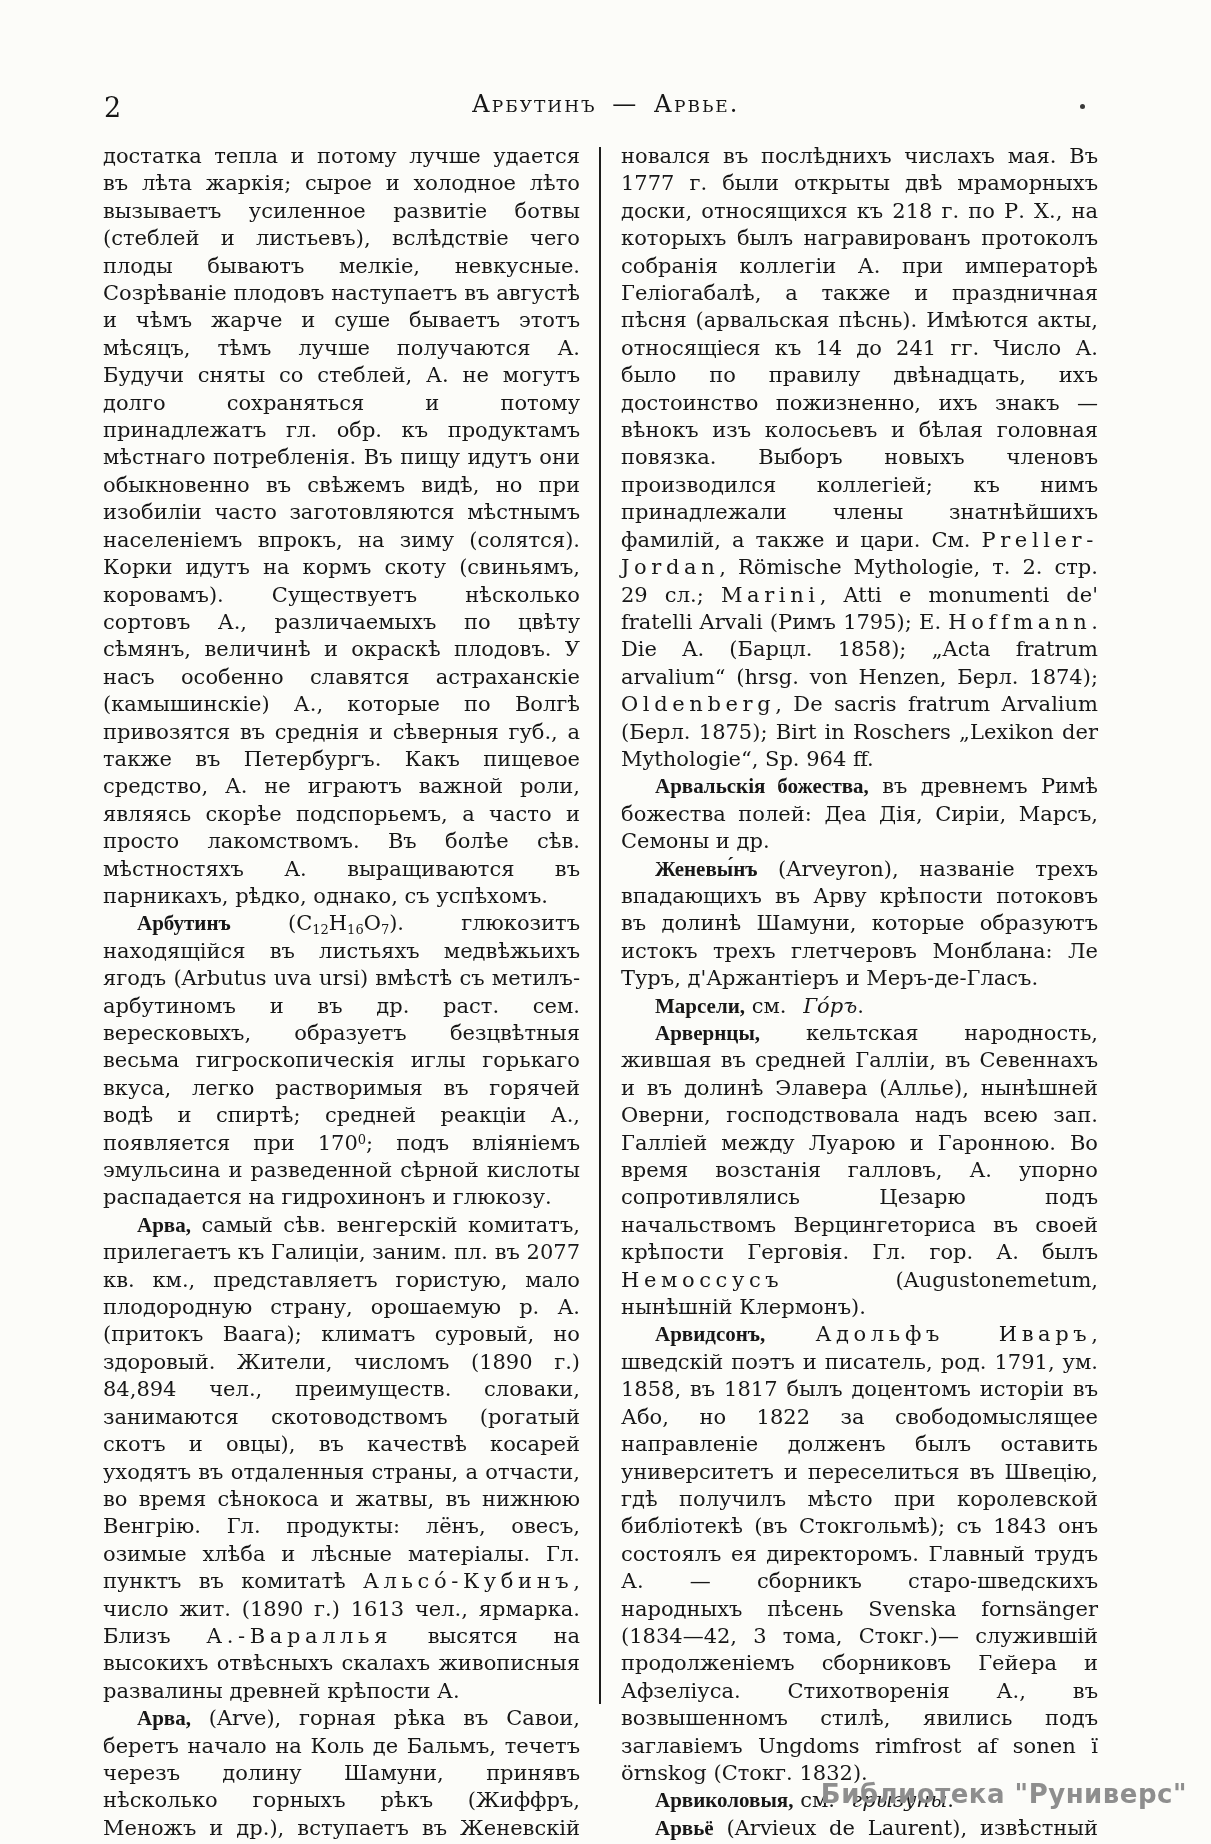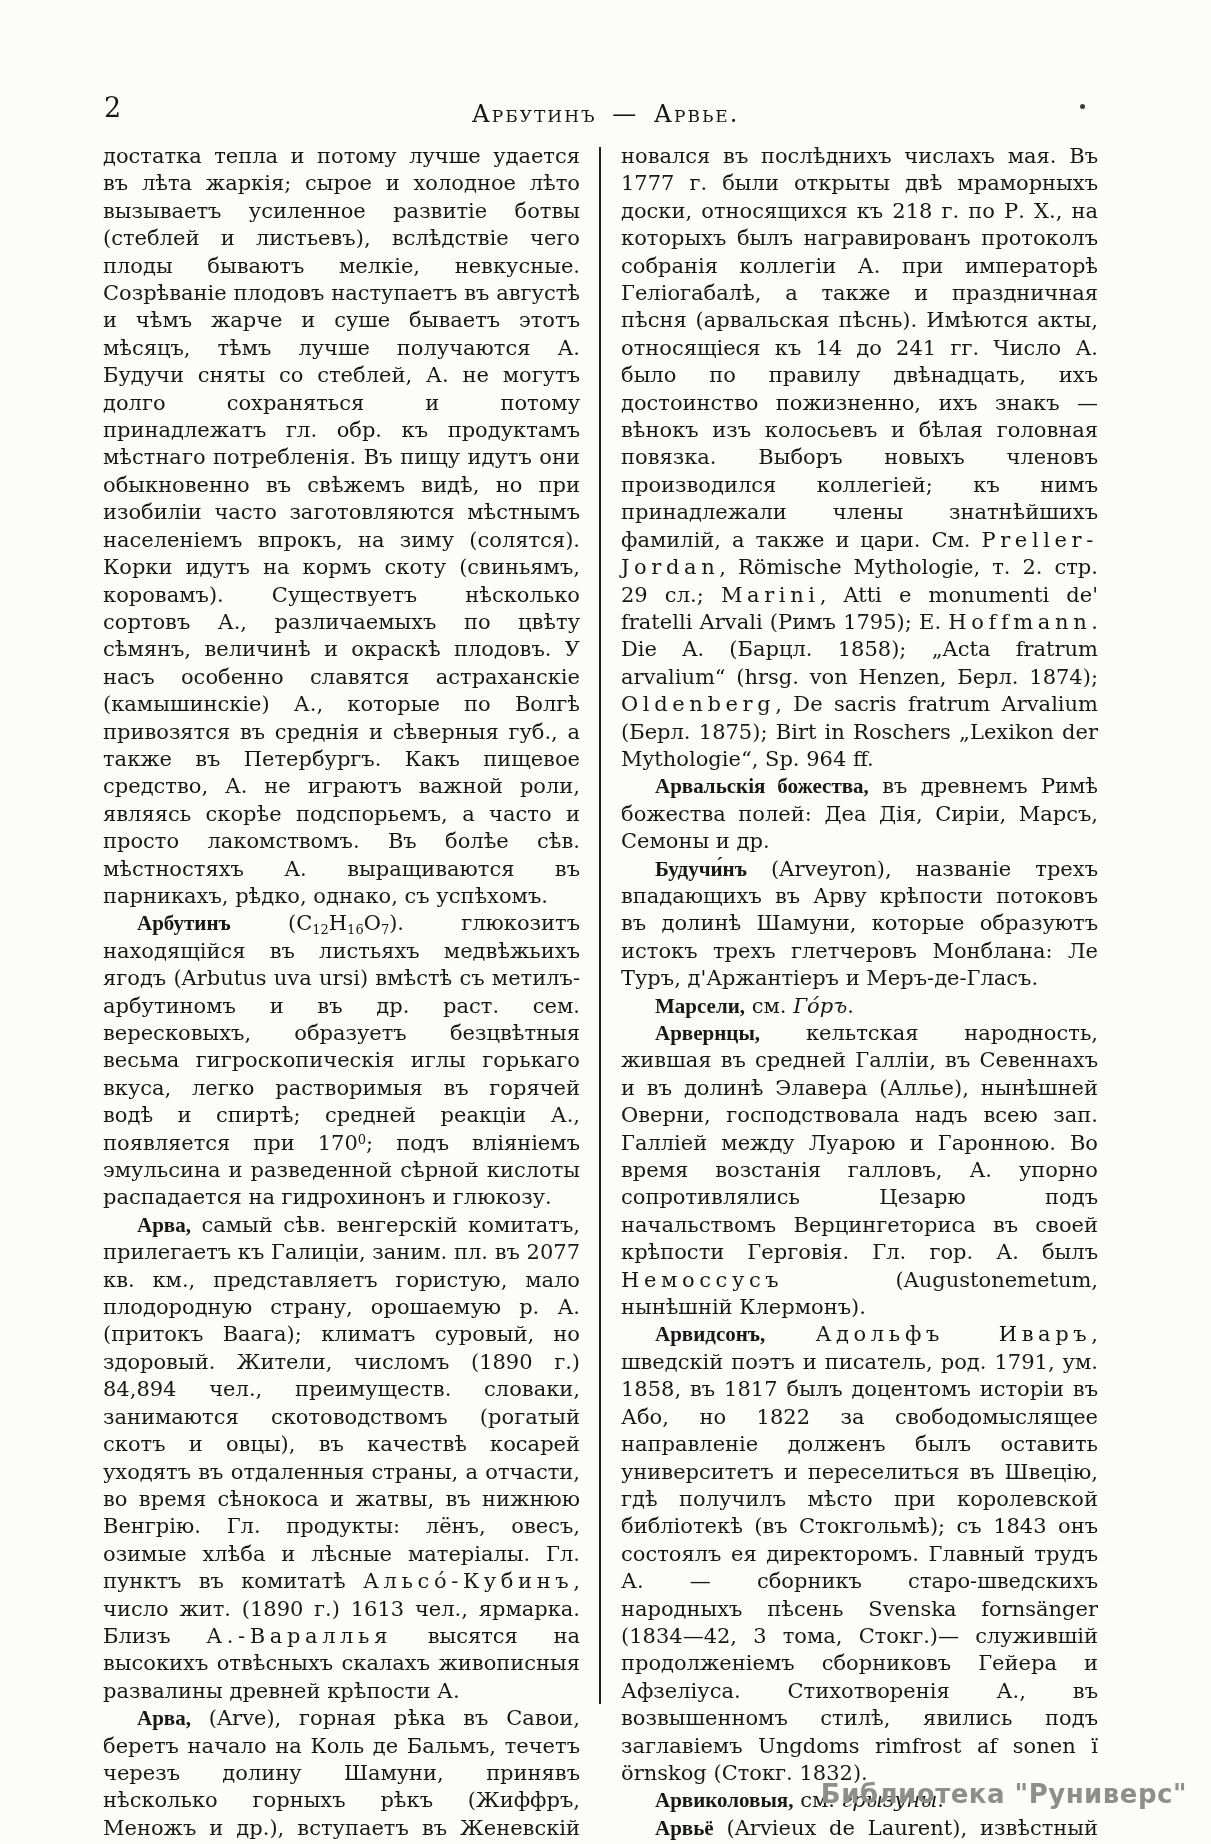--- a/index.html
+++ b/index.html
@@ -9,21 +9,21 @@
     background:#fcfcf9;
     font-family:"DejaVu Serif", serif;
     color:#171717;
     overflow:hidden;
   }
   .page-number {
     position:absolute; left:104px; top:92px;
     font-size:27px;
   }
   .running-title {
-    position:absolute; left:0; right:0; top:100px;
+    position:absolute; left:0; right:0; top:90px;
     text-align:center;
     font-size:24px;
     font-variant:small-caps;
     letter-spacing:2px;
     word-spacing:6px;
   }
   .ink-speck {
     position:absolute; left:1080px; top:104px;
     width:5px; height:5px; border-radius:50%;
     background:#3a3a3a;
@@ -36,21 +36,21 @@
   .text-column {
     position:absolute; top:143px; width:477px;
     text-align:justify;
     font-size:21px; line-height:27.4px;
   }
   .col-left  { left:103px; }
   .col-right { left:621px; }
   .para { margin:0; padding:0; }
   .para.indent { text-indent:34px; }
   .run-b   { font-weight:bold;font-family:Liberation Serif, serif; }
-  .run-i   { font-style:italic; }
+  .run-i   { font-style:italic;margin-left:10px; }
   .run-sp  { letter-spacing:0.22em; }
   .run-sub { font-size:0.62em; vertical-align:-0.28em; line-height:0; }
   .run-sup { font-size:0.62em; vertical-align:0.5em;  line-height:0; }
   .watermark {
     position:absolute; top:1779px; right:24px;
     font-family:"DejaVu Sans", sans-serif;
     font-size:26px; font-weight:bold;
     color:#8e8e8e; letter-spacing:0.5px;
   }
 </style>
@@ -65,21 +65,21 @@
 
 <div class="text-column col-left">
     <p class="para"><span class="">достатка тепла и потому лучше удается въ лѣта жаркія; сырое и холодное лѣто вызываетъ усиленное развитіе ботвы (стеблей и листьевъ), вслѣдствіе чего плоды бываютъ мелкіе, невкусные. Созрѣваніе плодовъ наступаетъ въ августѣ и чѣмъ жарче и суше бываетъ этотъ мѣсяцъ, тѣмъ лучше получаются А. Будучи сняты со стеблей, А. не могутъ долго сохраняться и потому принадлежатъ гл. обр. къ продуктамъ мѣстнаго потребленія. Въ пищу идутъ они обыкновенно въ свѣжемъ видѣ, но при изобиліи часто заготовляются мѣстнымъ населеніемъ впрокъ, на зиму (солятся). Корки идутъ на кормъ скоту (свиньямъ, коровамъ). Существуетъ нѣсколько сортовъ А., различаемыхъ по цвѣту сѣмянъ, величинѣ и окраскѣ плодовъ. У насъ особенно славятся астраханскіе (камышинскіе) А., которые по Волгѣ привозятся въ среднія и сѣверныя губ., а также въ Петербургъ. Какъ пищевое средство, А. не играютъ важной роли, являясь скорѣе подспорьемъ, а часто и просто лакомствомъ. Въ болѣе сѣв. мѣстностяхъ А. выращиваются въ парникахъ, рѣдко, однако, съ успѣхомъ.</span></p>
     <p class="para indent"><span class="run-b">Арбутинъ</span><span class=""> (C</span><span class="run-sub">12</span><span class="">H</span><span class="run-sub">16</span><span class="">O</span><span class="run-sub">7</span><span class="">). глюкозитъ находящійся въ листьяхъ медвѣжьихъ ягодъ (Arbutus uva ursi) вмѣстѣ съ метилъ-арбутиномъ и въ др. раст. сем. вересковыхъ, образуетъ безцвѣтныя весьма гигроскопическія иглы горькаго вкуса, легко растворимыя въ горячей водѣ и спиртѣ; средней реакціи А., появляется при 170</span><span class="run-sup">0</span><span class="">; подъ вліяніемъ эмульсина и разведенной сѣрной кислоты распадается на гидрохинонъ и глюкозу.</span></p>
     <p class="para indent"><span class="run-b">Арва,</span><span class=""> самый сѣв. венгерскій комитатъ, прилегаетъ къ Галиціи, заним. пл. въ 2077 кв. км., представляетъ гористую, мало плодородную страну, орошаемую р. А. (притокъ Ваага); климатъ суровый, но здоровый. Жители, числомъ (1890 г.) 84,894 чел., преимуществ. словаки, занимаются скотоводствомъ (рогатый скотъ и овцы), въ качествѣ косарей уходятъ въ отдаленныя страны, а отчасти, во время сѣнокоса и жатвы, въ нижнюю Венгрію. Гл. продукты: лёнъ, овесъ, озимые хлѣба и лѣсные матеріалы. Гл. пунктъ въ комитатѣ </span><span class="run-sp">Альсо́-Кубинъ</span><span class="">, число жит. (1890 г.) 1613 чел., ярмарка. Близъ </span><span class="run-sp">А.-Вараллья</span><span class=""> высятся на высокихъ отвѣсныхъ скалахъ живописныя развалины древней крѣпости А.</span></p>
     <p class="para indent"><span class="run-b">Арва,</span><span class=""> (Arve), горная рѣка въ Савои, беретъ начало на Коль де Бальмъ, течетъ черезъ долину Шамуни, принявъ нѣсколько горныхъ рѣкъ (Жиффръ, Меножъ и др.), вступаетъ въ Женевскій кантонъ и впад. въ Рону въ 100 км. ниже Женевы.</span></p>
   </div>
 <div class="text-column col-right">
     <p class="para"><span class="">новался въ послѣднихъ числахъ мая. Въ 1777 г. были открыты двѣ мраморныхъ доски, относящихся къ 218 г. по Р. Х., на которыхъ былъ награвированъ протоколъ собранія коллегіи А. при императорѣ Геліогабалѣ, а также и праздничная пѣсня (арвальская пѣснь). Имѣются акты, относящіеся къ 14 до 241 гг. Число А. было по правилу двѣнадцать, ихъ достоинство пожизненно, ихъ знакъ — вѣнокъ изъ колосьевъ и бѣлая головная повязка. Выборъ новыхъ членовъ производился коллегіей; къ нимъ принадлежали члены знатнѣйшихъ фамилій, а также и цари. См. </span><span class="run-sp">Preller-Jordan</span><span class="">, Römische Mythologie, т. 2. стр. 29 сл.; </span><span class="run-sp">Marini</span><span class="">, Atti e monumenti de' fratelli Arvali (Римъ 1795); E. </span><span class="run-sp">Hoffmann</span><span class="">. Die A. (Барцл. 1858); „Acta fratrum arvalium“ (hrsg. von Henzen, Берл. 1874); </span><span class="run-sp">Oldenberg</span><span class="">, De sacris fratrum Arvalium (Берл. 1875); Birt in Roschers „Lexikon der Mythologie“, Sp. 964 ff.</span></p>
     <p class="para indent"><span class="run-b">Арвальскія божества,</span><span class=""> въ древнемъ Римѣ божества полей: Деа Дія, Сиріи, Марсъ, Семоны и др.</span></p>
-    <p class="para indent"><span class="run-b">Будучи́нъ</span><span class=""> (Arveyron), названіе трехъ впадающихъ въ Арву крѣпости потоковъ въ долинѣ Шамуни, которые образуютъ истокъ трехъ глетчеровъ Монблана: Ле Туръ, д'Аржантіеръ и Меръ-де-Гласъ.</span></p>
+    <p class="para indent"><span class="run-b">Женевы́нъ</span><span class=""> (Arveyron), названіе трехъ впадающихъ въ Арву крѣпости потоковъ въ долинѣ Шамуни, которые образуютъ истокъ трехъ глетчеровъ Монблана: Ле Туръ, д'Аржантіеръ и Меръ-де-Гласъ.</span></p>
     <p class="para indent"><span class="run-b">Марсели,</span><span class=""> см. </span><span class="run-i">Го́ръ</span><span class="">.</span></p>
     <p class="para indent"><span class="run-b">Арвернцы,</span><span class=""> кельтская народность, жившая въ средней Галліи, въ Севеннахъ и въ долинѣ Элавера (Аллье), нынѣшней Оверни, господствовала надъ всею зап. Галліей между Луарою и Гаронною. Во время возстанія галловъ, А. упорно сопротивлялись Цезарю подъ начальствомъ Верцингеториса въ своей крѣпости Герговія. Гл. гор. А. былъ </span><span class="run-sp">Немоссусъ</span><span class=""> (Augustonemetum, нынѣшній Клермонъ).</span></p>
     <p class="para indent"><span class="run-b">Арвидсонъ,</span><span class=""> </span><span class="run-sp">Адольфъ Иваръ</span><span class="">, шведскій поэтъ и писатель, род. 1791, ум. 1858, въ 1817 былъ доцентомъ исторіи въ Або, но 1822 за свободомыслящее направленіе долженъ былъ оставить университетъ и переселиться въ Швецію, гдѣ получилъ мѣсто при королевской библіотекѣ (въ Стокгольмѣ); съ 1843 онъ состоялъ ея директоромъ. Главный трудъ А. — сборникъ старо-шведскихъ народныхъ пѣсень Svenska fornsänger (1834—42, 3 тома, Стокг.)— служившій продолженіемъ сборниковъ Гейера и Афзеліуса. Стихотворенія А., въ возвышенномъ стилѣ, явились подъ заглавіемъ Ungdoms rimfrost af sonen ï örnskog (Стокг. 1832).</span></p>
     <p class="para indent"><span class="run-b">Арвиколовыя,</span><span class=""> см. </span><span class="run-i">грызуны</span><span class="">.</span></p>
     <p class="para indent"><span class="run-b">Арвьё</span><span class=""> (Arvieux de Laurent), извѣстный путешественникъ и оріенталистъ, тосканецъ, род. въ Марсели 1635 г., ум. 1702 г. Жилъ въ юности на Востокѣ, гдѣ изучилъ арабскій и турецкій языки, совершилъ по порученію франц. правител. рядъ крупныхъ и для того времени опасныхъ путешествій и дипломатическихъ миссій въ Алжирѣ, Тунисѣ, Сиріи, Палестинѣ и Евр. Турціи; былъ впослѣдствіи франц. консуломъ въ</span></p>
   </div>
 
 <div class="watermark">Библиотека "Руниверс"</div>
 
 </body></html>

